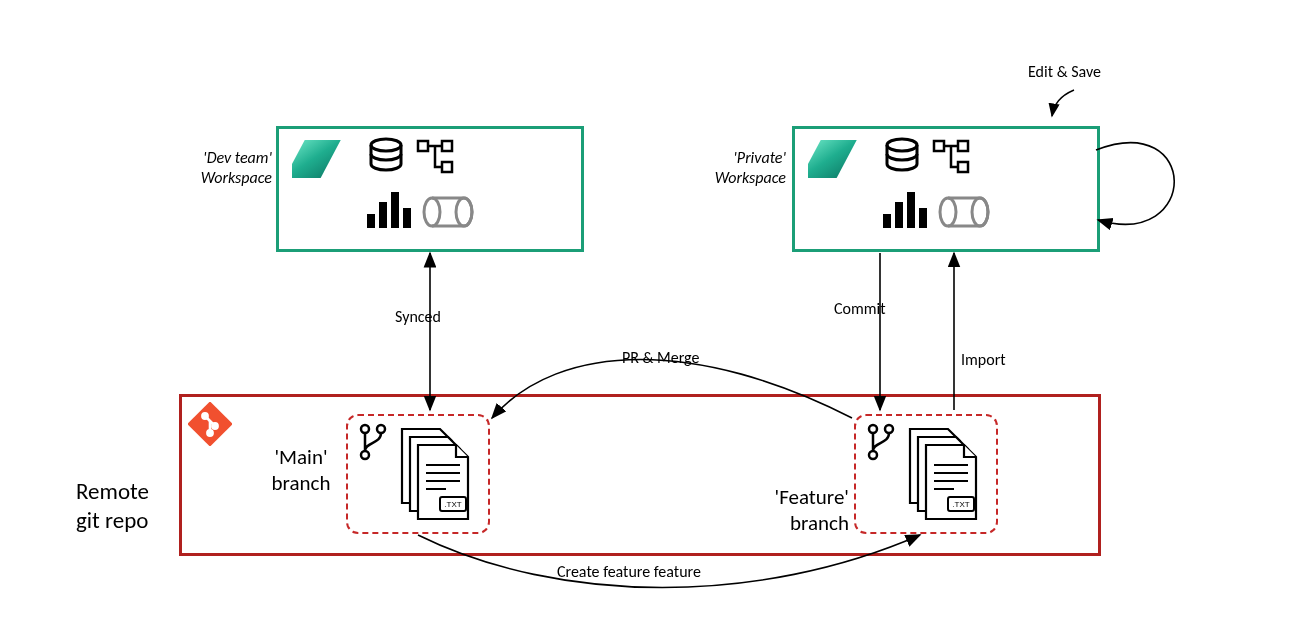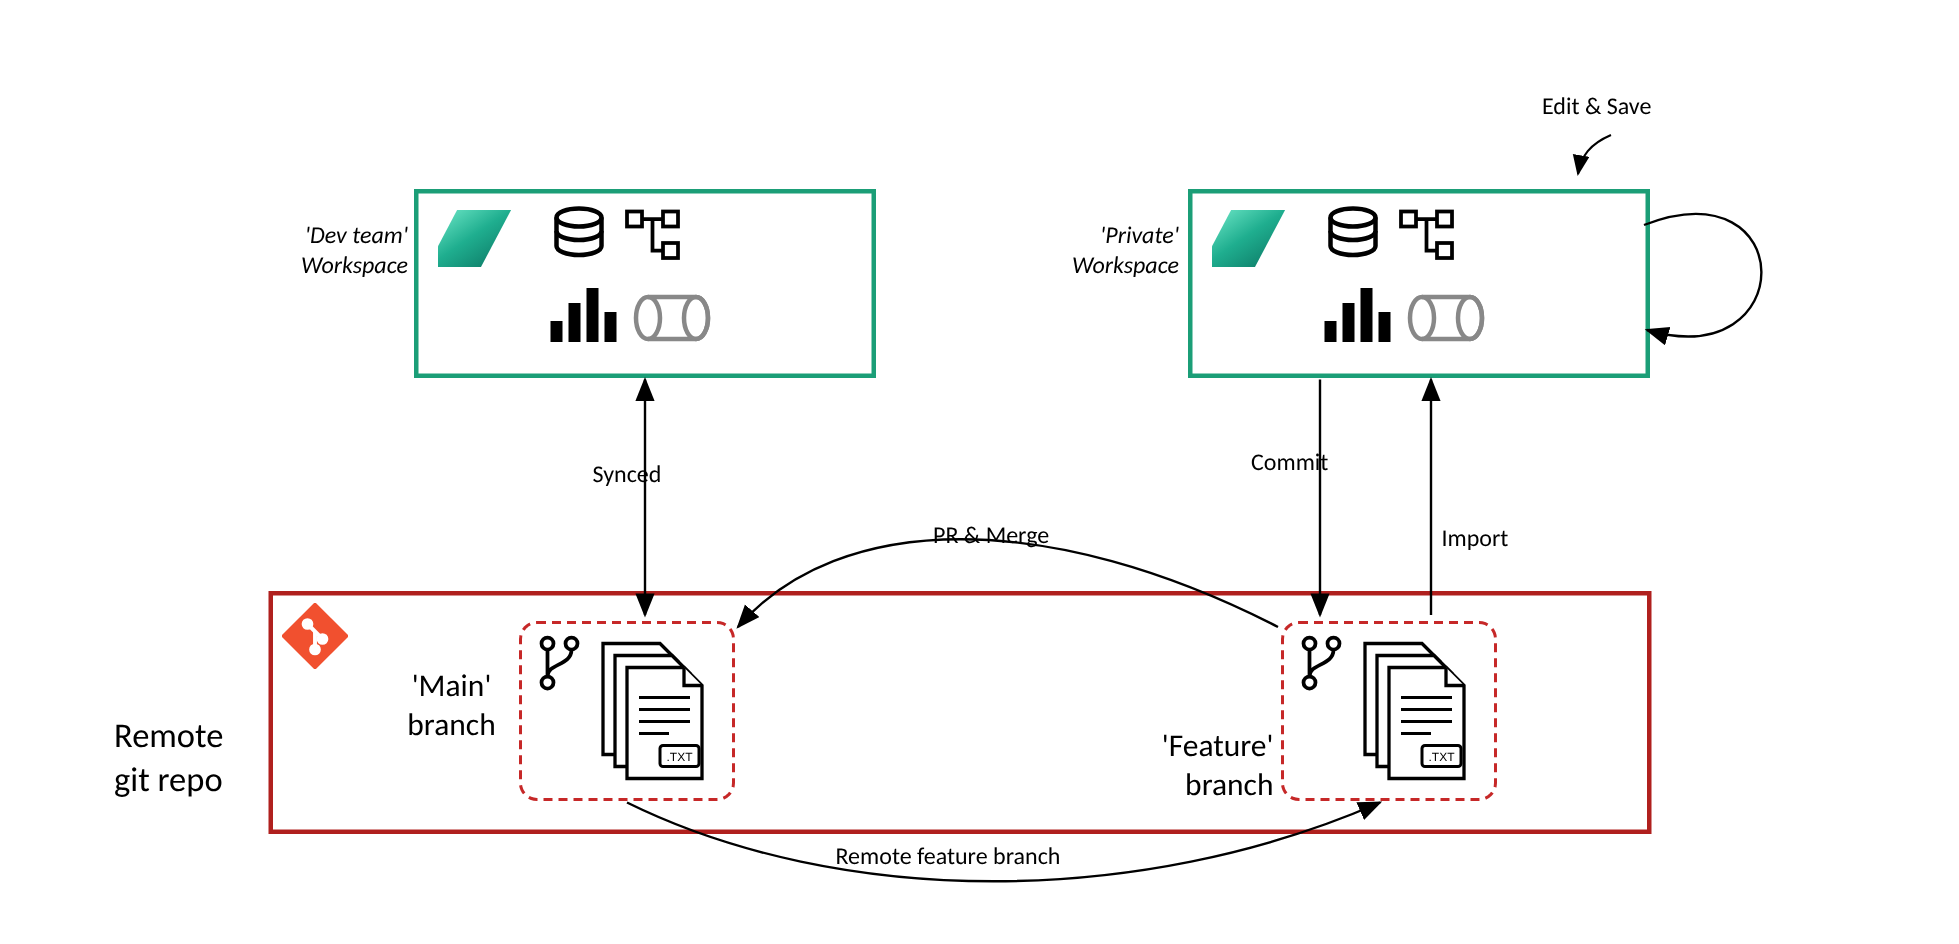--- a/index.html
+++ b/index.html
@@ -48,21 +48,21 @@
 <div class="abs label-small" style="left:754px; top:444px; width:95px; text-align:right;margin-top:40px;">
   <div>'Feature'</div>
   <div>branch</div>
 </div>
 
 <div class="abs label" style="left:395px; top:307px;">Synced</div>
 <div class="abs label" style="left:834px; top:289px;margin-top:10px;">Commit</div>
 <div class="abs label" style="left:961px; top:307px;margin-top:43px;">Import</div>
 <div class="abs label" style="left:622px; top:348px;">PR &amp; Merge</div>
 <div class="abs label" style="left:1028px; top:62px;">Edit &amp; Save</div>
-<div class="abs label" style="left:557px; top:562px;">Remote feature branch</div>
+<div class="abs label" style="left:557px; top:562px;">Create feature feature</div>
 
 <svg class="abs" style="left:292px; top:134px;" width="50" height="50" viewBox="0 0 50 50">
   <defs>
     <linearGradient id="fg1" x1="0" y1="0" x2="1" y2="1">
       <stop offset="0%" stop-color="#6ee7c7"></stop>
       <stop offset="50%" stop-color="#1fae8f"></stop>
       <stop offset="100%" stop-color="#0d7a66"></stop>
     </linearGradient>
   </defs>
   <path d="M8 6 L44 6 L32 44 L-4 44 Z" transform="translate(6,0) skewX(-12)" fill="url(#fg1)"></path>

